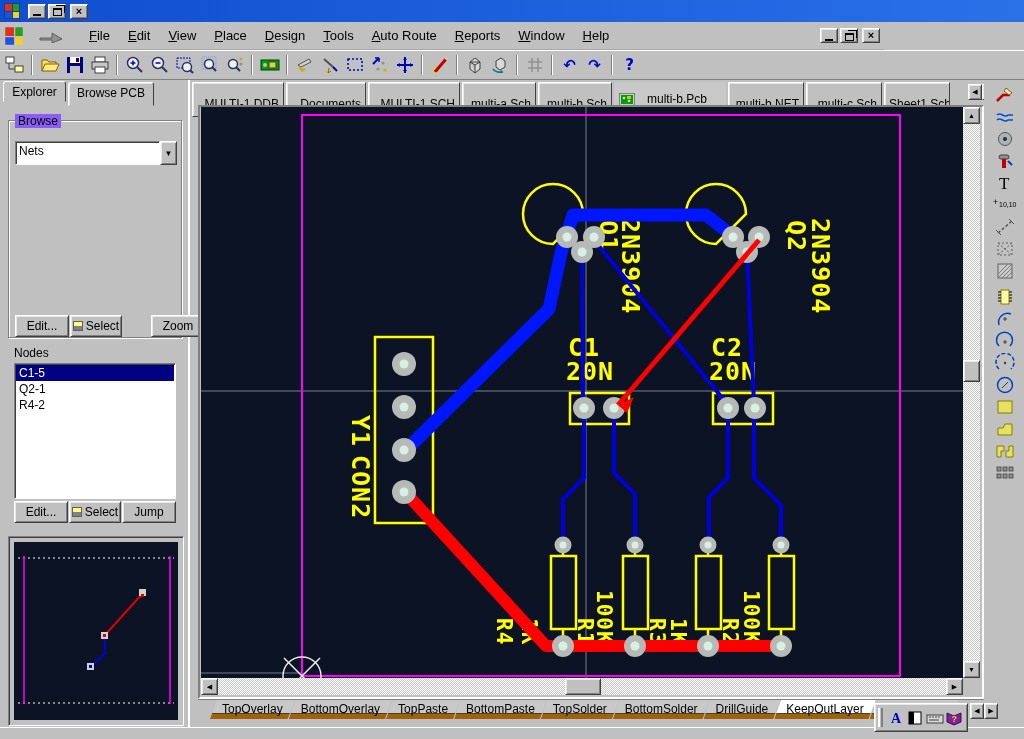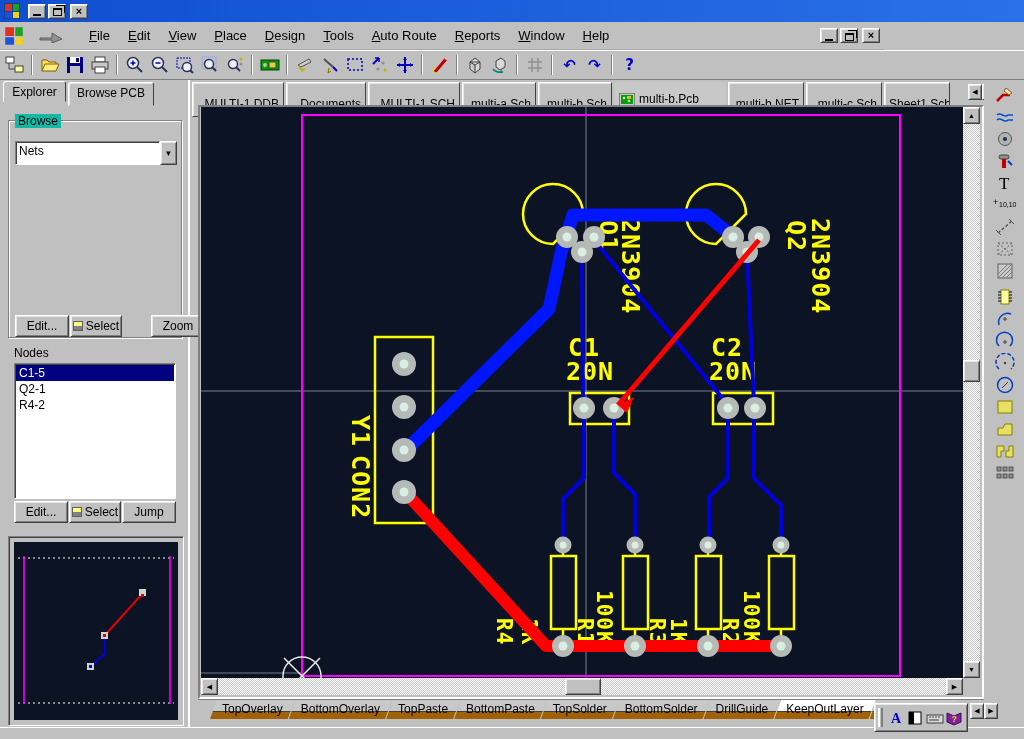--- a/index.html
+++ b/index.html
@@ -34,38 +34,38 @@
   .tbi { width:25px; height:24px; display:flex; align-items:center; justify-content:center; }
   .tsep { width:2px; height:20px; border-left:1px solid #808080; border-right:1px solid #fff; margin:0 4px; }
   .blue-glyph { color:#0000cc; font-weight:bold; font-size:15px; font-family:"DejaVu Sans",sans-serif; }
 
   
   .left-panel { position:absolute; left:0; top:80px; width:190px; height:647px; background:#c0c0c0; border-right:2px solid #fff; }
   .ptab { position:absolute; height:21px; line-height:20px; text-align:center; font-size:12px;
     background:#c0c0c0; border:1px solid; border-color:#fff #404040 transparent #fff; border-radius:3px 3px 0 0; }
   .ptab.active { box-shadow: inset 1px 1px 0 #e8e8e8; z-index:2; }
   .groupbox { position:absolute; border:1px solid #808080; box-shadow: inset 1px 1px 0 #fff, 1px 1px 0 #fff; }
-  .grouplabel { position:absolute; top:-7px; left:6px; background:#14b8a6; padding:0 3px; font-size:12px; }
+  .grouplabel { position:absolute; top:-7px; left:6px; background:#8b5cf6; padding:0 3px; font-size:12px; }
   .combo { position:absolute; display:flex; height:24px; }
   .combo .cfield { flex:1; background:#fff; border:1px solid; border-color:#808080 #fff #fff #808080; box-shadow: inset 1px 1px 0 #404040; padding:2px 3px; font-size:12px; }
   .combo .cbtn { width:17px; display:flex; align-items:center; justify-content:center; font-size:8px; }
   .listbox { position:absolute; background:#fff; border:1px solid; border-color:#808080 #fff #fff #808080; box-shadow: inset 1px 1px 0 #404040; overflow:hidden; padding:1px; }
   .list-item { height:16px; line-height:16px; padding-left:3px; font-size:12px; white-space:nowrap; }
   .list-item.selected { background:#000080; color:#fff; }
   .pbtn { position:absolute; height:22px; font-size:12px; display:flex; align-items:center; justify-content:center; overflow:hidden; white-space:nowrap; }
   .pbtn .sel-ico { width:10px; height:10px; margin-right:3px; flex:0 0 auto;
      background:linear-gradient(#ffff80 50%,#808080 50%); border:1px solid #606060; }
   .nodes-label { position:absolute; font-size:12px; }
   .preview-frame { position:absolute; background:#c0c0c0; border:1px solid; border-color:#808080 #fff #fff #808080; box-shadow: inset 1px 1px 0 #404040; }
 
   
   .doc-tabs { position:absolute; left:192px; top:80px; width:776px; height:25px; display:flex; align-items:flex-start; padding-top:2px; }
   .doc-tab { height:35px; line-height:19px; text-align:right; font-size:12px; margin-right:2px;
     background:#c0c0c0; border:1px solid; border-color:#fff #404040 #404040 #fff; box-shadow: inset 1px 1px 0 #e8e8e8; overflow:hidden; white-space:nowrap; padding:12px 4px; }
-  .doc-tab.active { background:#c8c8c8; border-color:transparent; box-shadow:none; display:flex; align-items:center; gap:4px; font-size:12px; }
+  .doc-tab.active { background:#c8c8c8; border-color:transparent; box-shadow:none; display:flex; align-items:center; gap:12px; font-size:12px; }
   .tab-arrows { position:absolute; left:968px; top:84px; display:flex; }
   .sbtn { width:14px; height:16px; display:flex; align-items:center; justify-content:center; font-size:7px; color:#000; }
 
   
   .canvas-frame { position:absolute; left:198px; top:105px; width:786px; height:594px;
     border:2px solid; border-color:#808080 #fff #fff #808080; background:#c0c0c0; }
   .pcb-wrap { position:absolute; left:1px; top:0; width:762px; height:571px; }
   .vscroll { position:absolute; right:2px; top:0; width:17px; height:571px; }
   .hscroll { position:absolute; left:1px; bottom:2px; width:762px; height:17px; }
   .dither { background-color:#c8c8c8;
@@ -74,21 +74,21 @@
     background-size:2px 2px; background-position:0 0,1px 1px; }
   .vthumb { position:absolute; left:0; width:17px; height:22px; }
   .hthumb { position:absolute; top:0; height:17px; width:36px; }
   .corner { position:absolute; right:2px; bottom:2px; width:17px; height:17px; background:#c0c0c0; }
 
   
   .layer-tabs { position:absolute; left:198px; top:699px; width:790px; height:21px; background:#c0c0c0;
     border-top:1px solid #808080; display:flex; align-items:flex-start; padding-left:12px; }
   .ltab { height:19px; line-height:18px; font-size:12px; padding:0 12px; margin-left:-6px;
     background:#c8c8c8; clip-path:polygon(7px 0, 100% 0, calc(100% - 7px) 100%, 0 100%);
-    border-bottom:7px solid #a16207; box-shadow: inset 0 -1px 0 #404040; white-space:nowrap; }
+    border-bottom:5px solid #a16207; box-shadow: inset 0 -1px 0 #404040; white-space:nowrap; }
   .ltab.active { background:#fff; z-index:2; font-weight:normal; }
   .layer-arrows { position:absolute; left:970px; top:703px; display:flex; z-index:6; }
 
   
   .palette { position:absolute; left:874px; top:703px; width:94px; height:29px; z-index:5;
     display:flex; align-items:center; padding:2px 3px; }
   .palette .grip { width:5px; height:19px; margin-right:3px;
     border-left:2px solid #fff; border-right:2px solid #808080; }
   .palette .pico { width:20px; height:20px; display:flex; align-items:center; justify-content:center; }
 

